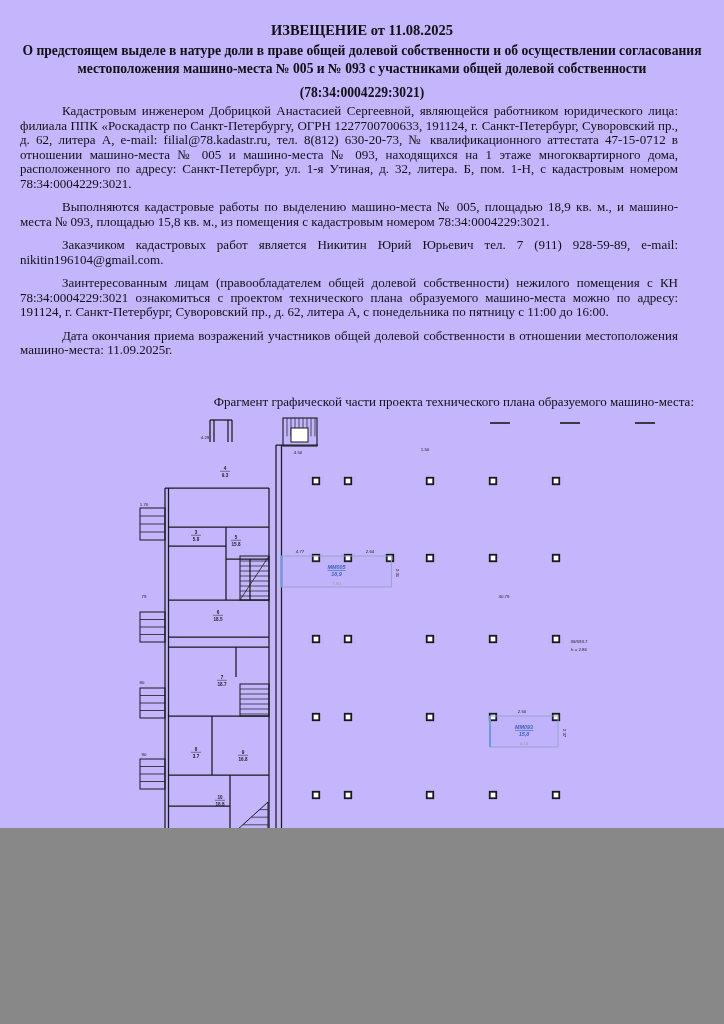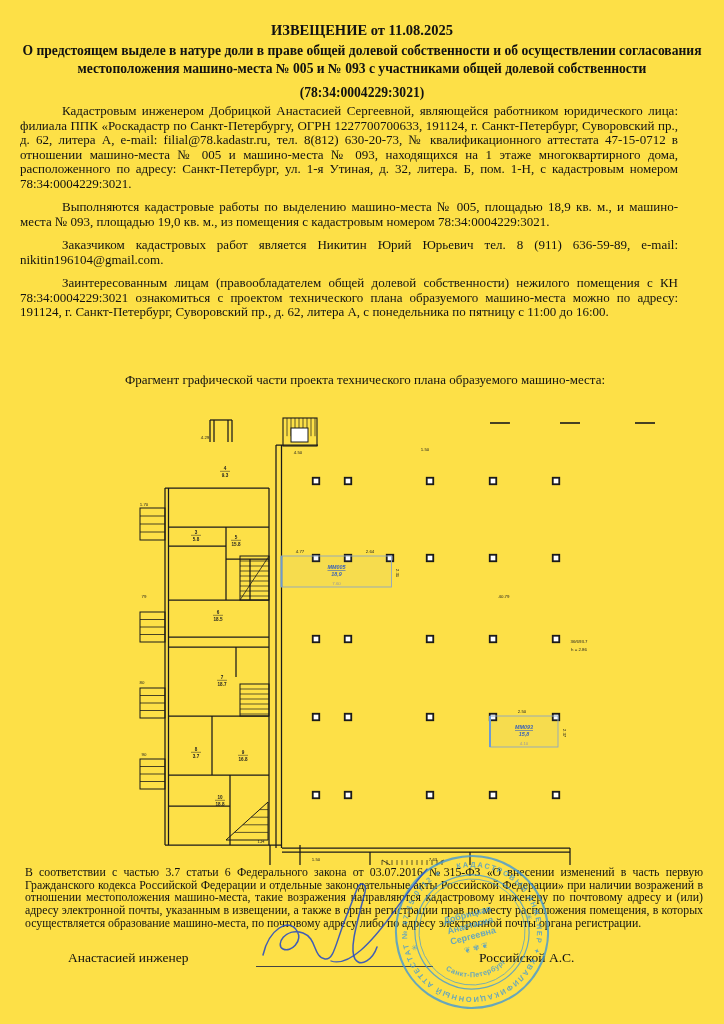--- a/index.html
+++ b/index.html
@@ -1,24 +1,24 @@
 <!DOCTYPE html>
 <html><head>
 <meta charset="utf-8">
 <style>
   html,body{margin:0;padding:0;background:#888;}
-  .page{position:relative;width:724px;height:1024px;background:#fde047;margin:0 auto;overflow:hidden;
+  .page{position:relative;width:724px;height:828px;background:#c4b5fd;margin:0 auto;overflow:hidden;
         font-family:"Liberation Serif","DejaVu Serif",serif;color:#111;}
   .header{position:absolute;top:22px;left:0;right:0;text-align:center;font-weight:700;}
   .header .l1{font-size:14.5px;margin-bottom:3px;}
   .header .l2{font-size:13.6px;line-height:18px;padding:0 16px;}
   .header .l3{font-size:13.6px;margin-top:7px;}
   .bodytext{position:absolute;top:104px;left:20px;width:658px;}
   .bodytext p{margin:0 0 9px 0;font-size:13px;line-height:14.5px;text-align:justify;text-indent:42px;}
-  .caption{position:absolute;top:372px;left:36px;width:658px;text-align:center;font-size:13px;}
+  .caption{position:absolute;top:394px;left:36px;width:658px;text-align:right;font-size:13px;}
   .planwrap{position:absolute;top:415px;left:130px;width:570px;height:450px;}
   .footerpara{position:absolute;top:866px;left:25px;width:678px;font-size:11.8px;line-height:12.7px;text-align:justify;}
   .sigrole{position:absolute;top:950px;left:68px;font-size:13.5px;}
   .signame{position:absolute;top:950px;left:479px;font-size:13.5px;}
   .sigline{position:absolute;top:966px;left:256px;width:177px;border-top:1px solid #444;}
   .stampwrap{position:absolute;top:837px;left:377px;width:190px;height:190px;opacity:.8;}
   .sigswrap{position:absolute;top:855px;left:245px;width:210px;height:125px;}
   svg text{font-family:"Liberation Sans","DejaVu Sans",sans-serif;}
 </style>
 </head>
@@ -27,23 +27,24 @@
 <div class="page">
 
   <div class="header">
     <div class="l1">ИЗВЕЩЕНИЕ от 11.08.2025</div>
     <div class="l2">О предстоящем выделе в натуре доли в праве общей долевой собственности и об осуществлении согласования местоположения машино-места № 005 и № 093 с участниками общей долевой собственности</div>
     <div class="l3">(78:34:0004229:3021)</div>
   </div>
 
   <div class="bodytext">
     <p>Кадастровым инженером Добрицкой Анастасией Сергеевной, являющейся работником юридического лица: филиала ППК «Роскадастр по Санкт-Петербургу, ОГРН 1227700700633, 191124, г. Санкт-Петербург, Суворовский пр., д. 62, литера А, e-mail: filial@78.kadastr.ru, тел. 8(812) 630-20-73, № квалификационного аттестата 47-15-0712 в отношении машино-места № 005 и машино-места № 093, находящихся на 1 этаже многоквартирного дома, расположенного по адресу: Санкт-Петербург, ул. 1-я Утиная, д. 32, литера. Б, пом. 1-Н, с кадастровым номером 78:34:0004229:3021.</p>
-    <p>Выполняются кадастровые работы по выделению машино-места № 005, площадью 18,9 кв. м., и машино-места № 093, площадью 19,0 кв. м., из помещения с кадастровым номером 78:34:0004229:3021.</p>
-    <p>Заказчиком кадастровых работ является Никитин Юрий Юрьевич тел. 8 (911) 636-59-89, e-mail: nikitin196104@gmail.com.</p>
+    <p>Выполняются кадастровые работы по выделению машино-места № 005, площадью 18,9 кв. м., и машино-места № 093, площадью 15,8 кв. м., из помещения с кадастровым номером 78:34:0004229:3021.</p>
+    <p>Заказчиком кадастровых работ является Никитин Юрий Юрьевич тел. 7 (911) 928-59-89, e-mail: nikitin196104@gmail.com.</p>
     <p>Заинтересованным лицам (правообладателем общей долевой собственности) нежилого помещения с КН 78:34:0004229:3021 ознакомиться с проектом технического плана образуемого машино-места можно по адресу: 191124, г. Санкт-Петербург, Суворовский пр., д. 62, литера А, с понедельника по пятницу с 11:00 до 16:00.</p>
+    <p>Дата окончания приема возражений участников общей долевой собственности в отношении местоположения машино-места: 11.09.2025г.</p>
   </div>
 
   <div class="caption">Фрагмент графической части проекта технического плана образуемого машино-места:</div>
 
   <div class="planwrap">
     <svg id="plan-svg" width="570" height="450" viewBox="0 0 570 450">
         <line x1="35" y1="73" x2="35" y2="430" stroke="#1a1a1a" stroke-width="1.25"></line>
         <line x1="38.5" y1="73" x2="38.5" y2="430" stroke="#1a1a1a" stroke-width="1.25"></line>
         <line x1="35" y1="73" x2="139" y2="73" stroke="#1a1a1a" stroke-width="1.25"></line>
         <line x1="139" y1="73" x2="139" y2="430" stroke="#1a1a1a" stroke-width="1.25"></line>

